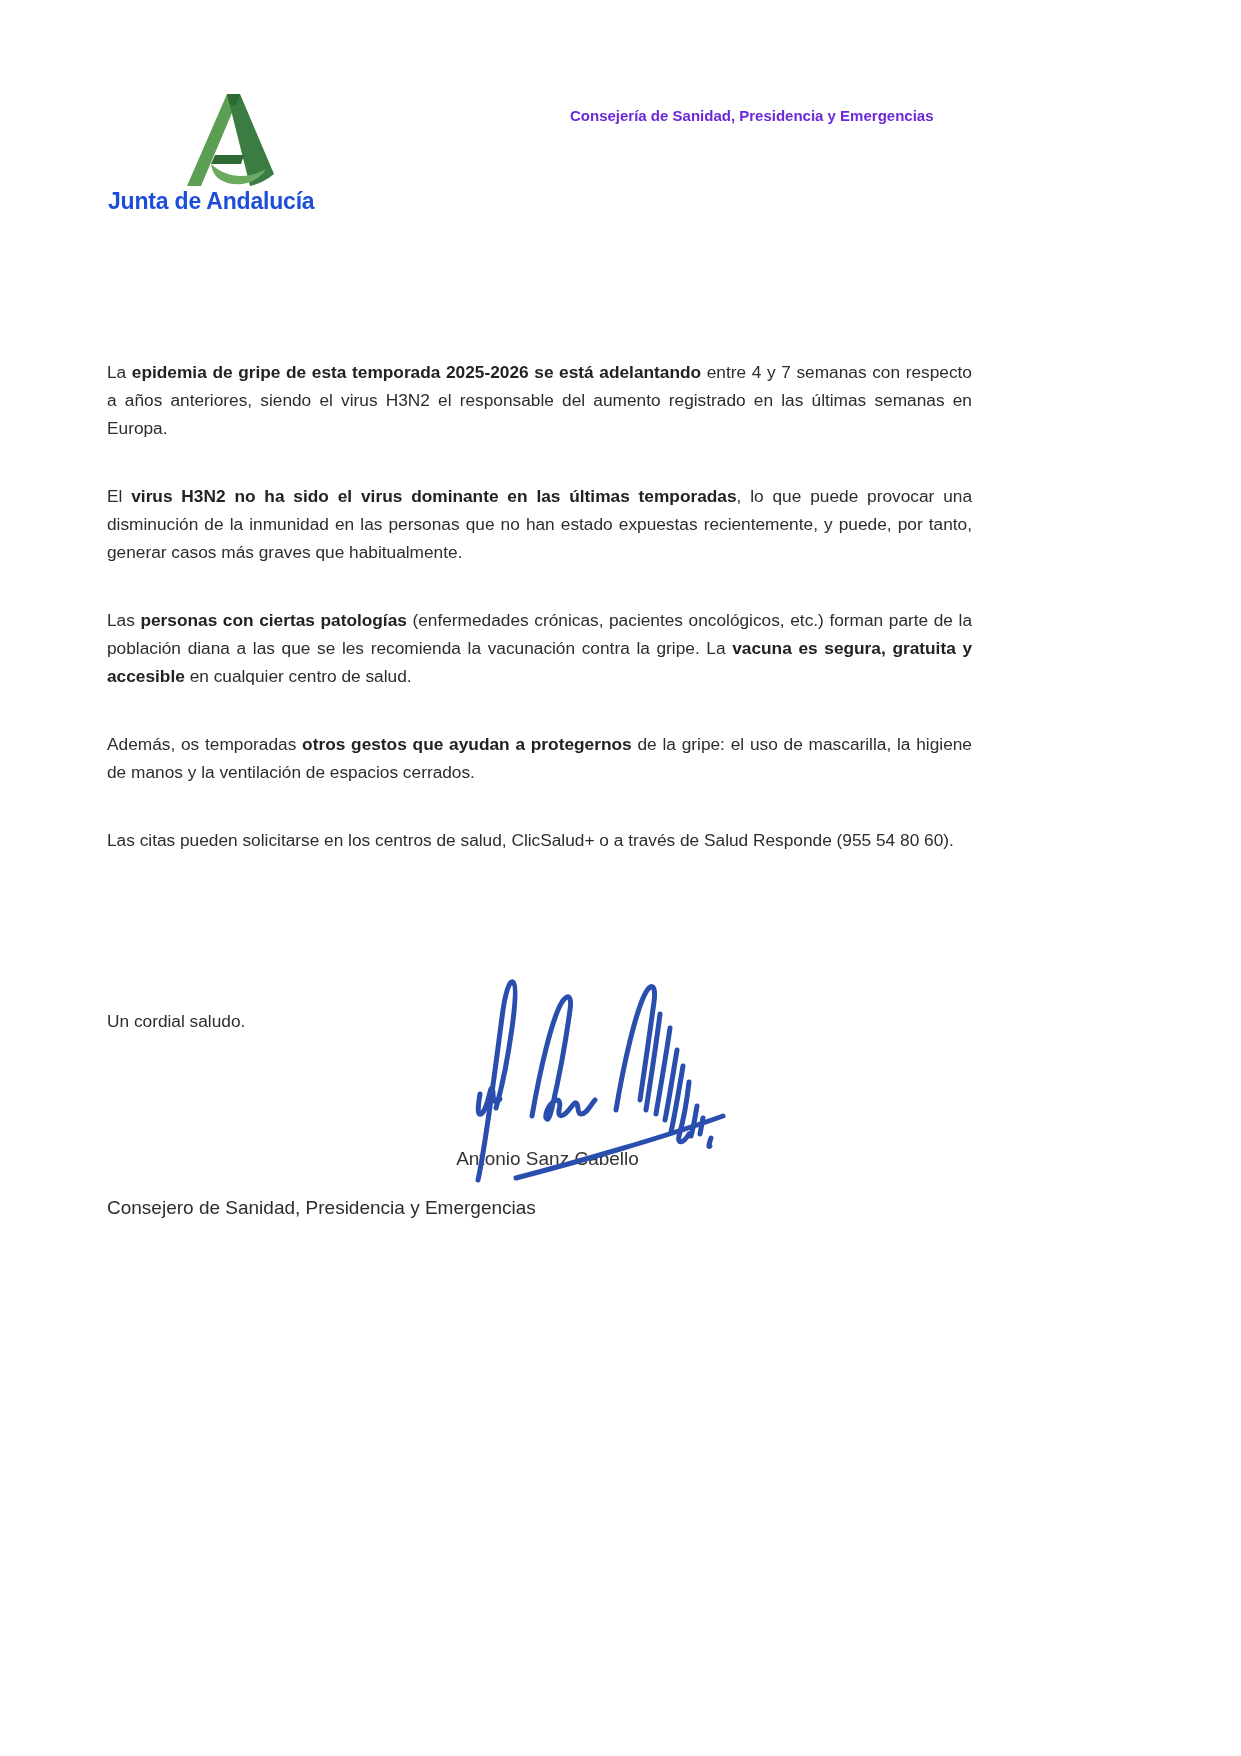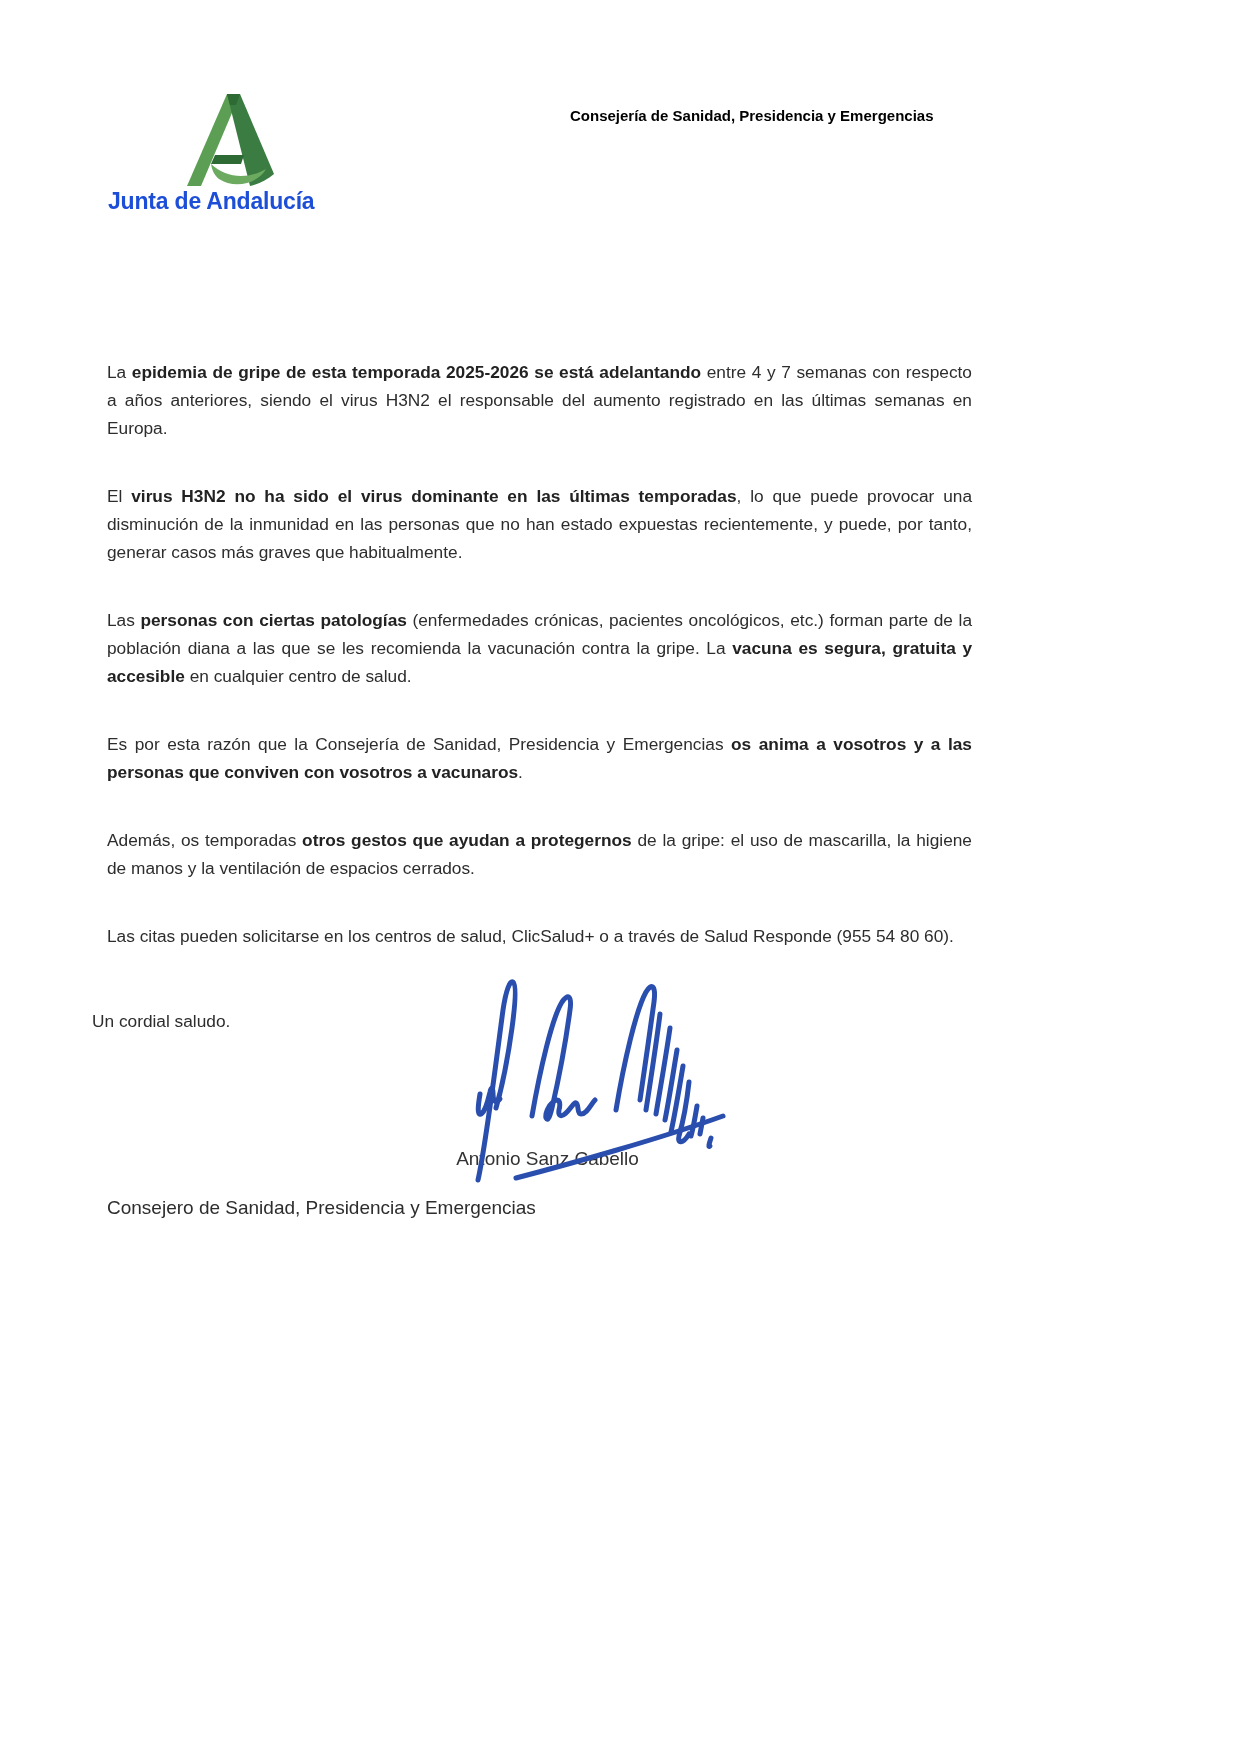--- a/index.html
+++ b/index.html
@@ -30,21 +30,21 @@
     letter-spacing: -0.2px;
     color: #1d4ed8;
     white-space: nowrap;
   }
   .dept {
     position: absolute;
     left: 570px;
     top: 107px;
     font-size: 15px;
     font-weight: 700;
-    color: #000000;
+    color: #6d28d9;
     white-space: nowrap;
   }
 
   
   .body-text {
     position: absolute;
     left: 107px;
     top: 358px;
     width: 881px;
     color: #2d2d2d;
@@ -52,21 +52,21 @@
     line-height: 28px;
   }
   .body-text p {
     margin: 0 16px 40px 0;
     text-align: justify;
   }
   .body-text b { font-weight: 700; color: #222222; }
 
   .closing {
     position: absolute;
-    left: 92px;
+    left: 107px;
     top: 990px;
     width: 881px;
     color: #2d2d2d;
     font-size: 17.3px;
     line-height: 28px;
   }
 
   
   .signature-svg {
     position: absolute;
@@ -117,21 +117,20 @@
     <path d="M25 72 C40 86 61 88 80 77 C72 92 48 97 33 87 C28 83 26 78 25 72 Z" fill="#6BAA5F"></path>
   </svg>
   <div class="logo-caption">Junta de Andalucía</div>
 
   <div class="dept">Consejería de Sanidad, Presidencia y Emergencias</div>
 
   <main class="body-text">
       <p><span>La </span><b>epidemia de gripe de esta temporada 2025-2026 se está adelantando</b><span> entre 4 y 7 semanas con respecto a años anteriores, siendo el virus H3N2 el responsable del aumento registrado en las últimas semanas en Europa.</span></p>
       <p><span>El </span><b>virus H3N2 no ha sido el virus dominante en las últimas temporadas</b><span>, lo que puede provocar una disminución de la inmunidad en las personas que no han estado expuestas recientemente, y puede, por tanto, generar casos más graves que habitualmente.</span></p>
       <p><span>Las </span><b>personas con ciertas patologías</b><span> (enfermedades crónicas, pacientes oncológicos, etc.) forman parte de la población diana a las que se les recomienda la vacunación contra la gripe. La </span><b>vacuna es segura, gratuita y accesible</b><span> en cualquier centro de salud.</span></p>
-      <p><span>Es por esta razón que la Consejería de Sanidad, Presidencia y Emergencias </span><b>os anima a vosotros y a las personas que conviven con vosotros a vacunaros</b><span>.</span></p>
       <p><span>Además, os temporadas </span><b>otros gestos que ayudan a protegernos</b><span> de la gripe: el uso de mascarilla, la higiene de manos y la ventilación de espacios cerrados.</span></p>
       <p><span>Las citas pueden solicitarse en los centros de salud, ClicSalud+ o a través de Salud Responde (955 54 80 60).</span></p>
     </main>
 
   <p class="closing">Un cordial saludo.</p>
 
   <svg class="signature-svg" viewBox="0 0 340 218" aria-hidden="true">
     <g fill="none" stroke-width="5" stroke-linecap="round" stroke-linejoin="round" stroke="#2a4eae">
 
       <path d="M 58 214 C 66 178 76 96 83 44 C 86 24 90 14 93 16 C 97 19 95 40 92 62 C 87 98 80 128 76 142"></path>

